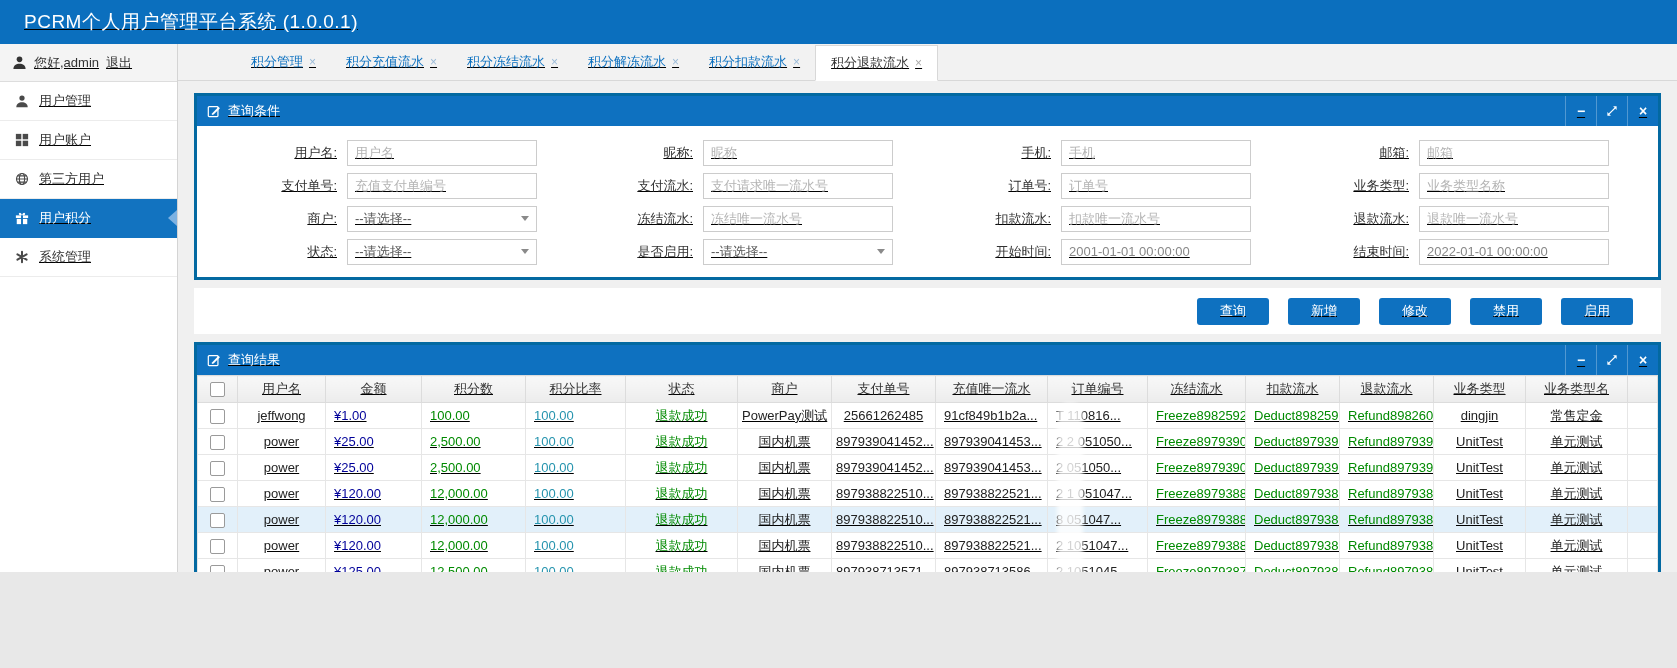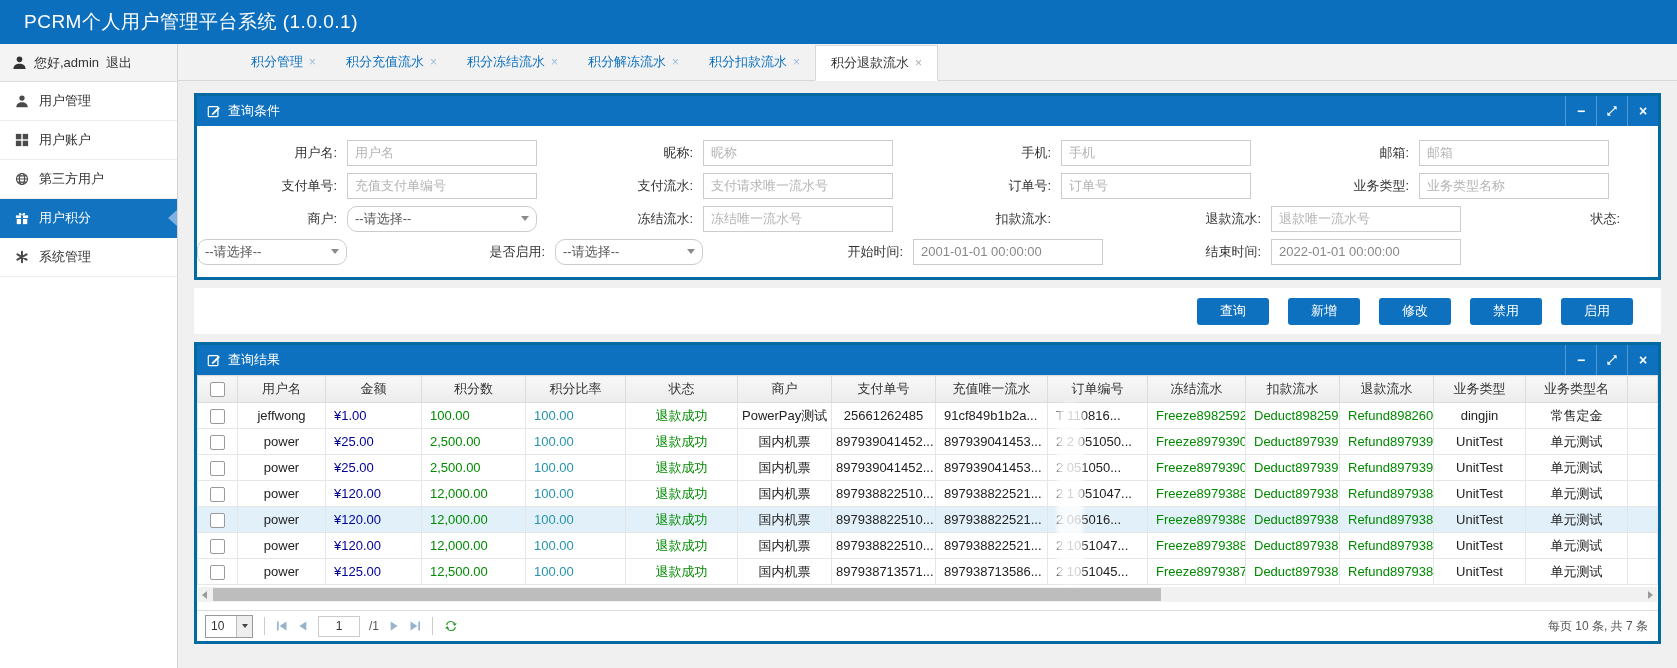--- a/index.html
+++ b/index.html
@@ -1,17 +1,17 @@
 <!DOCTYPE html>
 <html><head>
 <meta charset="utf-8">
 <style>
   html,body{margin:0;padding:0;}
   body{font-family:"Liberation Sans","DejaVu Sans",sans-serif;background:#e8e8e8;}
-  .app{width:1677px;height:668px;position:relative;overflow:hidden;background:#f0f0f0;}
+  .app{width:1677px;height:572px;position:relative;overflow:hidden;background:#f0f0f0;text-decoration:underline;}
 
   
   .topbar{height:44px;background:#0b6fbe;display:flex;align-items:center;padding-left:24px;box-sizing:border-box;}
   .app-title{color:#fff;font-size:19px;letter-spacing:.5px;}
 
   
   .main-row{display:flex;height:624px;}
   .sidebar{width:178px;min-width:178px;background:#fff;border-right:1px solid #d4d4d4;box-sizing:border-box;}
   .main{flex:1;display:flex;flex-direction:column;min-width:0;}
 
@@ -41,21 +41,21 @@
   .p-tools{margin-left:auto;display:flex;height:100%;}
   .p-tool{width:30px;display:flex;align-items:center;justify-content:center;border-left:1px solid rgba(255,255,255,.28);color:#fff;font-size:14px;font-weight:bold;cursor:pointer;}
 
   
   .panel-bd{background:#fff;}
   .form-grid{display:grid;grid-template-columns:150px 208px 148px 210px 148px 210px 148px 211px;row-gap:6px;align-items:center;padding:13px 15px 12px 0;}
   .f-label{text-align:right;padding-right:10px;font-size:13px;color:#333;white-space:nowrap;}
   .f-field{height:27px;display:flex;align-items:center;}
   .f-input{width:190px;height:26px;box-sizing:border-box;border:1px solid #ccc;padding:0 7px;font-size:13px;color:#888;font-family:inherit;background:#fff;}
   .f-input::placeholder{color:#b4b4b4;}
-  .combo{width:190px;height:26px;box-sizing:border-box;border:1px solid #ccc;border-radius:10px;display:flex;align-items:center;padding-left:7px;font-size:13px;color:#555;background:#fff;cursor:pointer;}
+  .combo{width:190px;height:26px;box-sizing:border-box;border:1px solid #ccc;border-radius:0;display:flex;align-items:center;padding-left:7px;font-size:13px;color:#555;background:#fff;cursor:pointer;}
   .combo-arrow{margin-left:auto;margin-right:7px;width:0;height:0;border-left:4px solid transparent;border-right:4px solid transparent;border-top:5px solid #8a8a8a;}
 
   
   .actions{margin-top:8px;height:46px;background:#fff;display:flex;align-items:center;justify-content:flex-end;gap:19px;padding-right:28px;}
   .btn{width:72px;height:27px;background:#0e71c0;color:#fff;border:none;border-radius:3px;font-size:13px;font-family:inherit;cursor:pointer;}
 
   
   .result{margin-top:8px;}
   .table-wrap{position:relative;}
   table{width:100%;border-collapse:collapse;table-layout:fixed;font-size:13px;}
@@ -256,20 +256,23 @@
                   <div class="combo">
                     <span class="combo-text">--请选择--</span>
                     <span class="combo-arrow"></span>
                   </div>
                 </div>
                 <label class="f-label">冻结流水:</label>
                 <div class="f-field">
                   <input class="f-input" placeholder="冻结唯一流水号" style="">
                 </div>
                 <label class="f-label">扣款流水:</label>
+                <div class="f-field">
+                  <input class="f-input" placeholder="扣款唯一流水号" style="">
+                </div>
                 <label class="f-label">退款流水:</label>
                 <div class="f-field">
                   <input class="f-input" placeholder="退款唯一流水号" style="">
                 </div>
                 <label class="f-label">状态:</label>
                 <div class="f-field">
                   <div class="combo">
                     <span class="combo-text">--请选择--</span>
                     <span class="combo-arrow"></span>
                   </div>
@@ -439,21 +442,21 @@
                     <tr class="hl">
                       <td><span class="cb"></span></td>
                       <td class="">power</td>
                       <td class="c-amount left">¥120.00</td>
                       <td class="c-green left">12,000.00</td>
                       <td class="c-teal left">100.00</td>
                       <td class="c-green">退款成功</td>
                       <td class="">国内机票</td>
                       <td class="">897938822510...</td>
                       <td class="left">897938822521...</td>
-                      <td class="left">2   065016...</td>
+                      <td class="left">8   051047...</td>
                       <td class="c-green left">Freeze8979388...</td>
                       <td class="c-green left">Deduct897938...</td>
                       <td class="c-green left">Refund897938...</td>
                       <td class="">UnitTest</td>
                       <td class="">单元测试</td>
                       <td></td>
                     </tr>
                     <tr class="">
                       <td><span class="cb"></span></td>
                       <td class="">power</td>

